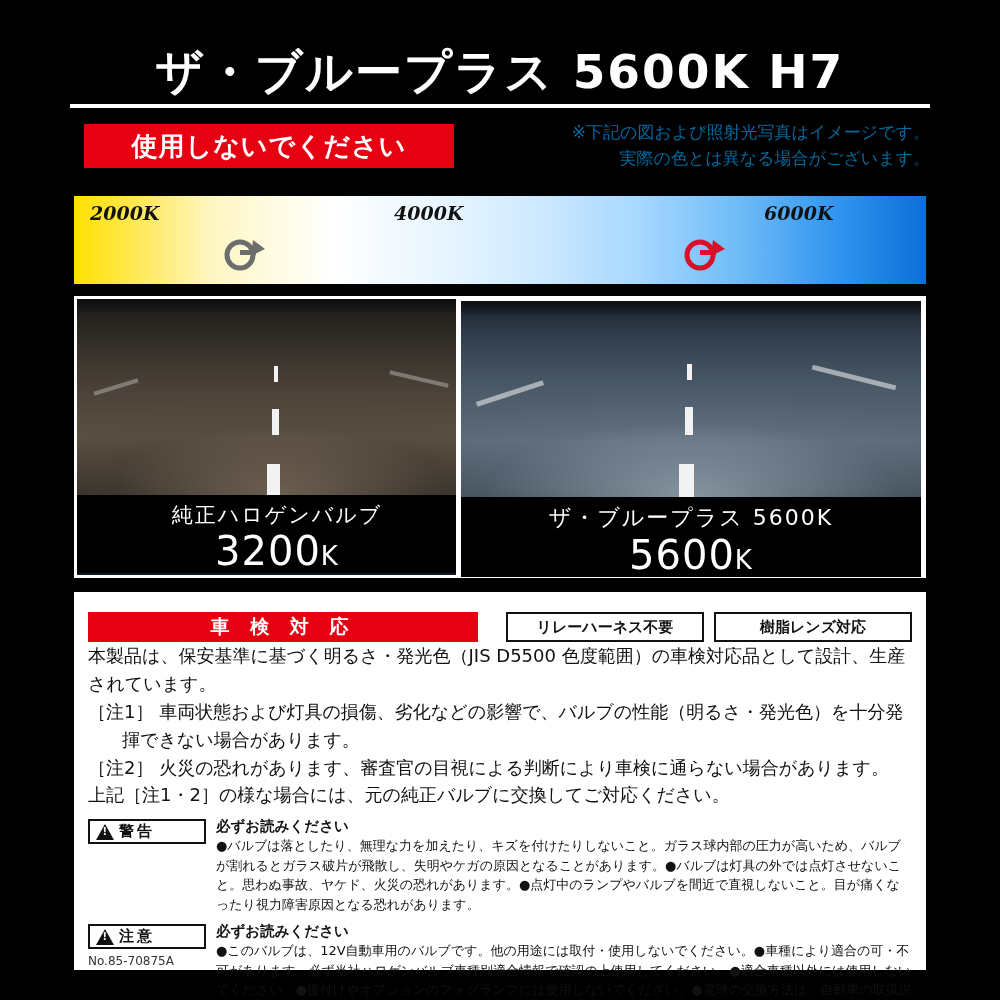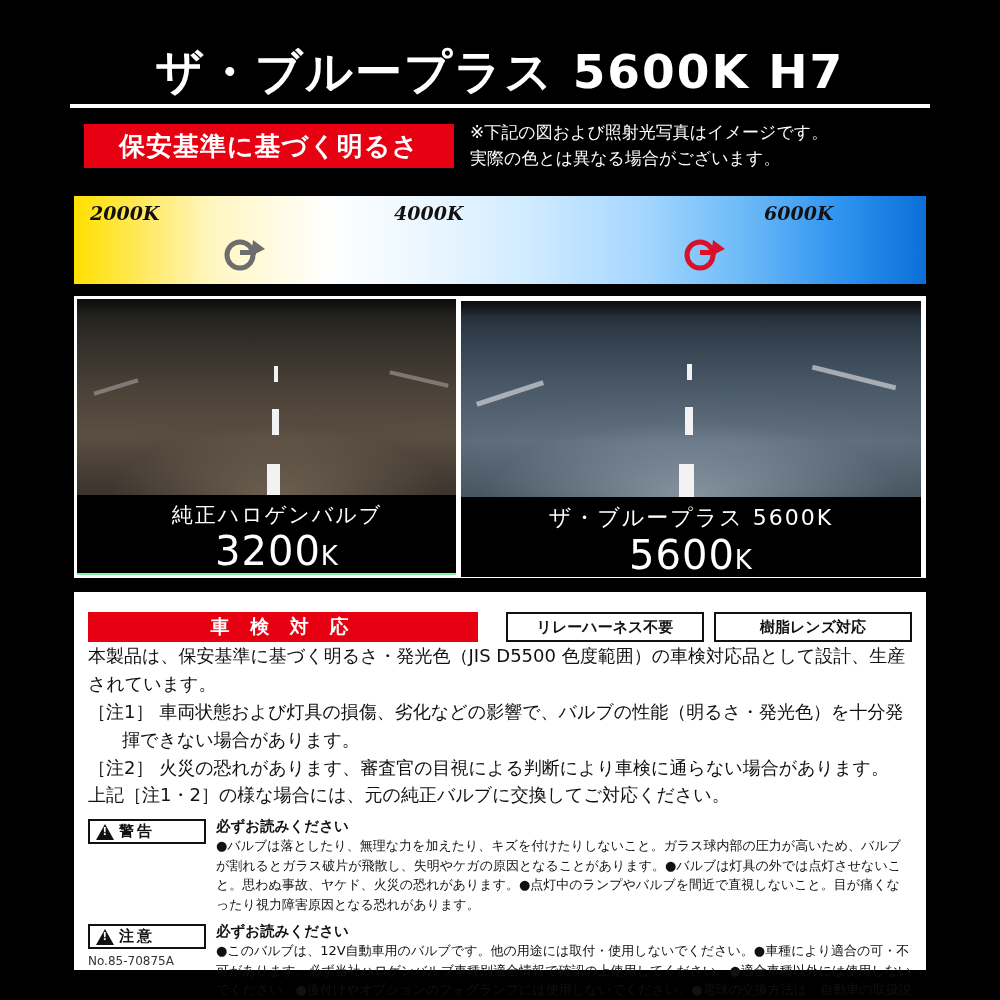--- a/index.html
+++ b/index.html
@@ -29,21 +29,21 @@
   .sub-row {
     position:absolute; left:70px; top:120px; width:860px; height:62px;
   }
   .badge-ct {
     position:absolute; left:14px; top:4px; width:370px; height:44px;
     background:#e60012; display:flex; align-items:center; justify-content:center;
   }
   .badge-ct span { color:#fff; font-size:26px; font-weight:bold; letter-spacing:1px; }
   .note-right {
     position:absolute; left:400px; top:0px; width:460px;
-    color:#ffffff; font-size:17px; line-height:1.5; text-align:left;
+    color:#0369a1; font-size:17px; line-height:1.5; text-align:right;
   }
 
   
   .grad-wrap {
     position:absolute; left:74px; top:196px; width:852px; height:88px;
     background:#000;
   }
   .grad-bar {
     position:absolute; left:0; top:0; width:852px; height:88px;
     background:linear-gradient(to right,
@@ -61,21 +61,21 @@
   .k-6000 { left:690px; }
 
   
   .marker { position:absolute; top:34px; width:46px; height:46px; }
   .marker svg { display:block; }
   .m-halogen { left:145px; }
   .m-blue { left:605px; }
 
   
   .panel {
-    position:absolute; top:296px; background:#86efac;
+    position:absolute; top:296px; background:#0f172a;
   }
   .panel-left { left:74px; width:406px; height:282px; border:3px solid #ffffff; }
   .panel-right { left:456px; width:470px; height:282px; border:5px solid #ffffff; }
 
   .photo { position:relative; width:100%; overflow:hidden; }
   .photo-left { height:196px; }
   .photo-right { height:196px; }
 
   
   .road-dark {
@@ -157,21 +157,21 @@
 
 <div class="page">
 
   <div class="title-wrap">
     <div class="title">ザ・ブループラス 5600K H7</div>
   </div>
   <div class="title-rule"></div>
 
   <div class="sub-row">
     <div class="badge-ct">
-      <span>保安基準に基づく明るさ</span>
+      <span>使用しないでください</span>
     </div>
     <div class="note-right">
       <div>※下記の図および照射光写真はイメージです。</div>
       <div>実際の色とは異なる場合がございます。</div>
     </div>
   </div>
 
   <div class="grad-wrap">
     <div class="grad-bar"></div>
     <div class="k-label k-2000">2000K</div>

